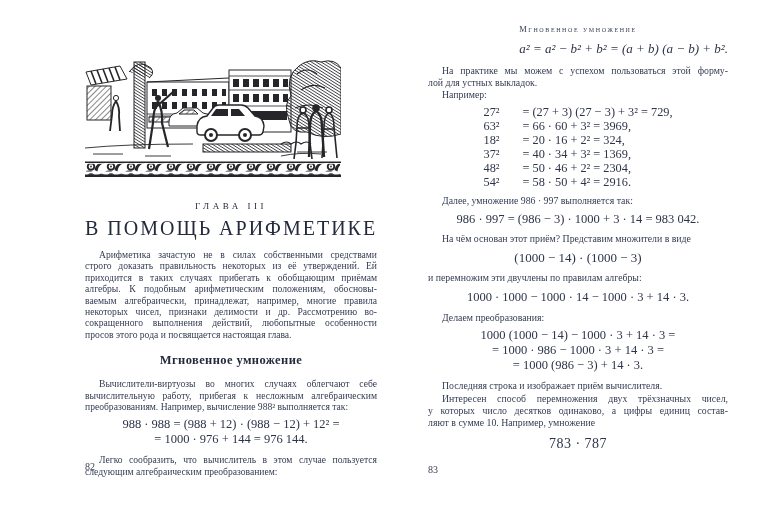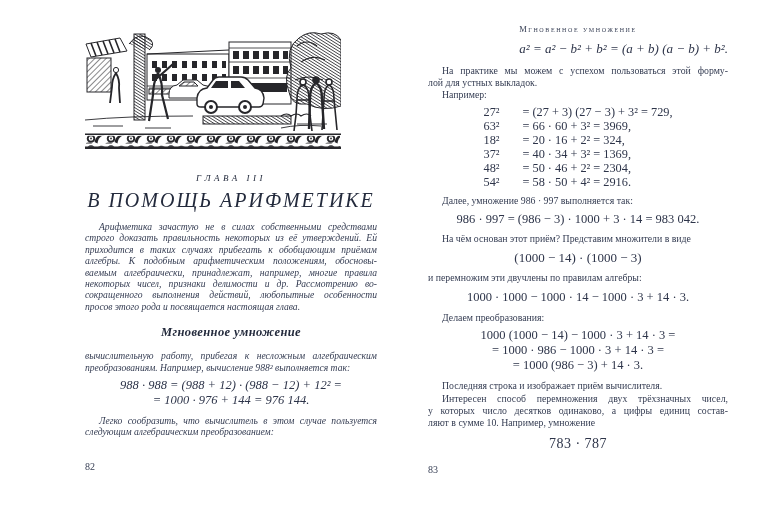--- a/index.html
+++ b/index.html
@@ -7,21 +7,21 @@
     --formula_ink:#2d3449; --illustration_ink:#26262a;
   }
   html,body{margin:0;padding:0;background:#fff;}
   .spread{
     position:relative;width:770px;height:506px;overflow:hidden;
     background:var(--background);
     font-family:"Liberation Serif","DejaVu Serif",serif;
     color:var(--ink);
   }
   .page{position:absolute;}
-  .page.left{left:85px;top:28px;width:292px;font-style:italic;}
+  .page.left{left:85px;top:56px;width:292px;}
   .page.right{left:428px;top:24px;width:300px;}
 
   .illu{display:block;}
   .ornament{display:block;margin-top:1px;}
 
   .chapter-label{margin-top:24px;text-align:center;font-size:9px;letter-spacing:3.5px;color:var(--heading_ink);}
   .chapter-title{margin-top:6px;text-align:center;font-size:20px;letter-spacing:2px;white-space:nowrap;color:var(--heading_ink);}
   .section-heading{margin-top:13px;text-align:center;font-size:12.5px;font-weight:bold;letter-spacing:.4px;color:var(--heading_ink);}
 
   .para{margin:0;}
@@ -176,20 +176,21 @@
       <div class="body-line">алгебры. К подобным арифметическим положениям, обосновы-</div>
       <div class="body-line">ваемым алгебраически, принадлежат, например, многие правила</div>
       <div class="body-line">некоторых чисел, признаки делимости и др. Рассмотрению во-</div>
       <div class="body-line">сокращенного выполнения действий, любопытные особенности</div>
       <div class="body-line last">просов этого рода и посвящается настоящая глава.</div>
     </div>
 
     <div class="section-heading">Мгновенное умножение</div>
 
     <div class="para mt10">
+      <div class="body-line first">Вычислители-виртуозы во многих случаях облегчают себе</div>
       <div class="body-line">вычислительную работу, прибегая к несложным алгебраическим</div>
       <div class="body-line last">преобразованиям. Например, вычисление 988² выполняется так:</div>
     </div>
 
     <div class="formula mt5">
       <div>988 · 988 = (988 + 12) · (988 − 12) + 12² =</div>
       <div>= 1000 · 976 + 144 = 976 144.</div>
     </div>
 
     <div class="para mt7">

